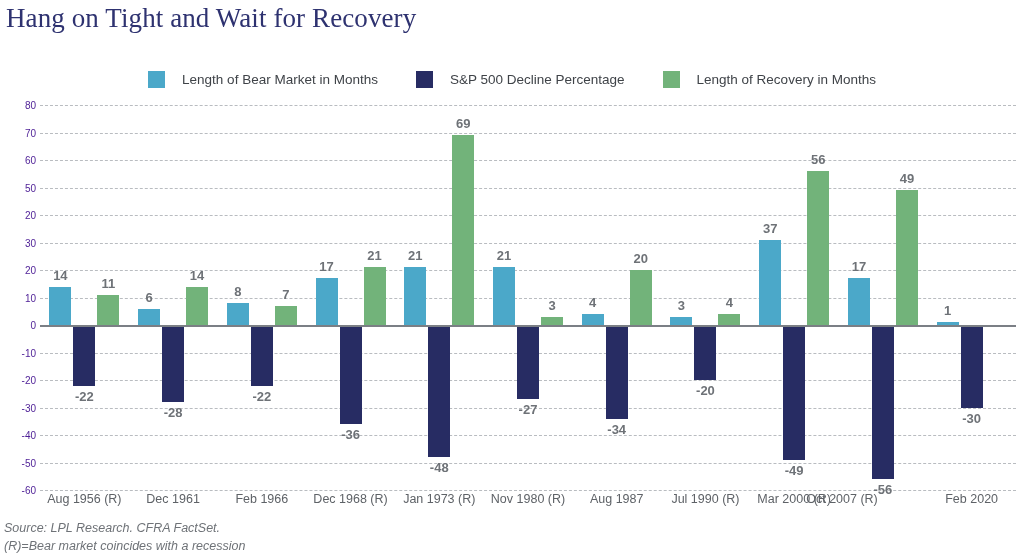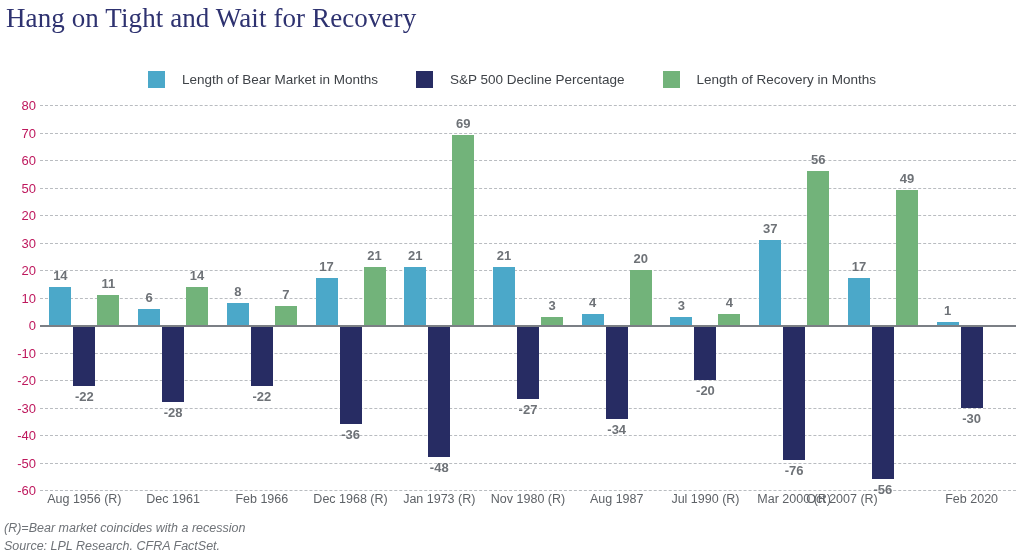--- a/index.html
+++ b/index.html
@@ -49,21 +49,21 @@
     border-top:1px dashed #b9bcc0;
   }
   #zero-line{
     position:absolute;left:0;width:976px;height:0;
     border-top:2px solid #7b7f85;
     z-index:3;
   }
   #y-axis-labels{position:absolute;left:0;top:105px;width:36px;height:385px;}
   .ytick-lbl{
     position:absolute;right:0;width:34px;text-align:right;
-    font-size:13px;color:#be185d;transform:translateY(-50%);
+    font-size:10px;color:#4c1d95;transform:translateY(-50%);
     white-space:nowrap;
   }
   
   .bar-group{
     position:absolute;top:0;height:385px;
   }
   .bar{
     position:absolute;
     width:22px;
   }
@@ -206,21 +206,21 @@
       <div class="bar-label" style="left: -9px; top: 192.75px;">3</div>
       <div class="bar" title="Jul 1990 (R) — S&amp;P 500 Decline Percentage: -20" style="left: 24px; top: 220px; height: 55px; background: rgb(39, 44, 99);"></div>
       <div class="bar-label" style="left: 15px; top: 278px;">-20</div>
       <div class="bar" title="Jul 1990 (R) — Length of Recovery in Months: 4" style="left: 48px; top: 209px; height: 11px; background: rgb(114, 179, 122);"></div>
       <div class="bar-label" style="left: 39px; top: 190px;">4</div>
     </div>
     <div class="bar-group" style="left: 719.182px; width: 70px;">
       <div class="bar" title="Mar 2000 (R) — Length of Bear Market in Months: 31" style="left: 0px; top: 134.75px; height: 85.25px; background: rgb(75, 168, 201);"></div>
       <div class="bar-label" style="left: -9px; top: 115.75px;">37</div>
       <div class="bar" title="Mar 2000 (R) — S&amp;P 500 Decline Percentage: -49" style="left: 24px; top: 220px; height: 134.75px; background: rgb(39, 44, 99);"></div>
-      <div class="bar-label" style="left: 15px; top: 357.75px;">-76</div>
+      <div class="bar-label" style="left: 15px; top: 357.75px;">-49</div>
       <div class="bar" title="Mar 2000 (R) — Length of Recovery in Months: 56" style="left: 48px; top: 66px; height: 154px; background: rgb(114, 179, 122);"></div>
       <div class="bar-label" style="left: 39px; top: 47px;">56</div>
     </div>
     <div class="bar-group" style="left: 807.909px; width: 70px;">
       <div class="bar" title="Oct 2007 (R) — Length of Bear Market in Months: 17" style="left: 0px; top: 173.25px; height: 46.75px; background: rgb(75, 168, 201);"></div>
       <div class="bar-label" style="left: -9px; top: 154.25px;">17</div>
       <div class="bar" title="Oct 2007 (R) — S&amp;P 500 Decline Percentage: -56" style="left: 24px; top: 220px; height: 154px; background: rgb(39, 44, 99);"></div>
       <div class="bar-label" style="left: 15px; top: 377px;">-56</div>
       <div class="bar" title="Oct 2007 (R) — Length of Recovery in Months: 49" style="left: 48px; top: 85.25px; height: 134.75px; background: rgb(114, 179, 122);"></div>
       <div class="bar-label" style="left: 39px; top: 66.25px;">49</div>
@@ -241,15 +241,15 @@
     <div class="xtick" style="left: 399.273px;">Jan 1973 (R)</div>
     <div class="xtick" style="left: 488px;">Nov 1980 (R)</div>
     <div class="xtick" style="left: 576.727px;">Aug 1987</div>
     <div class="xtick" style="left: 665.455px;">Jul 1990 (R)</div>
     <div class="xtick" style="left: 754.182px;">Mar 2000 (R)</div>
     <div class="xtick" style="left: 802px;">Oct 2007 (R)</div>
     <div class="xtick" style="left: 931.636px;">Feb 2020</div>
   </div>
 
 <div id="footnotes">
+  <div>Source: LPL Research. CFRA FactSet.</div>
   <div>(R)=Bear market coincides with a recession</div>
-  <div>Source: LPL Research. CFRA FactSet.</div>
 </div>
 
 </body></html>

